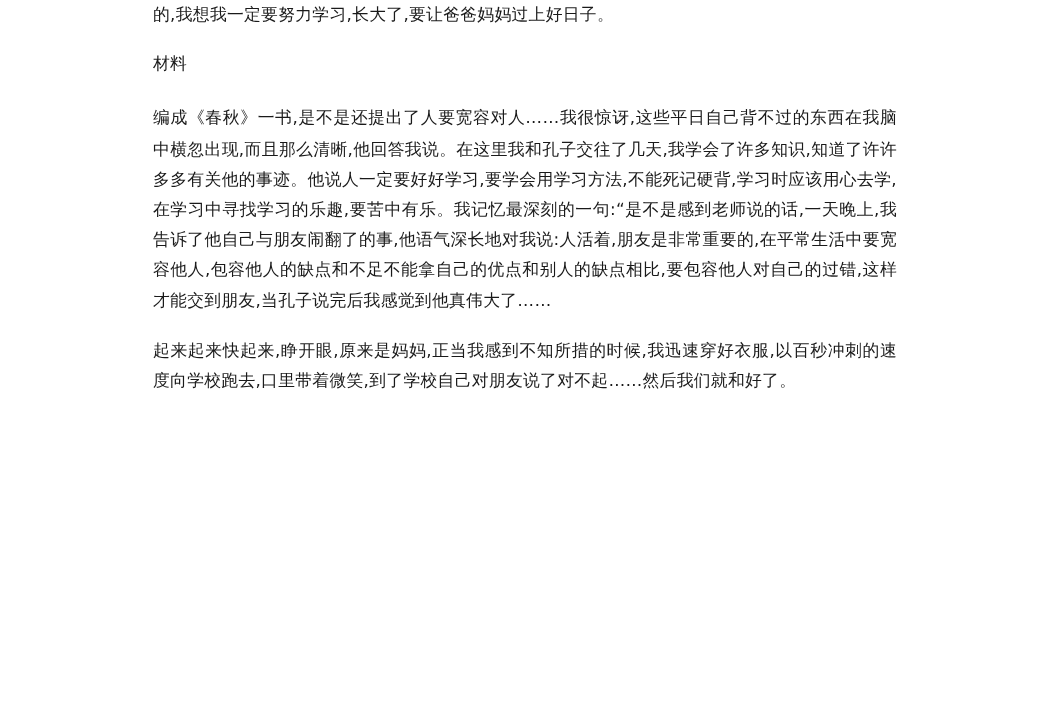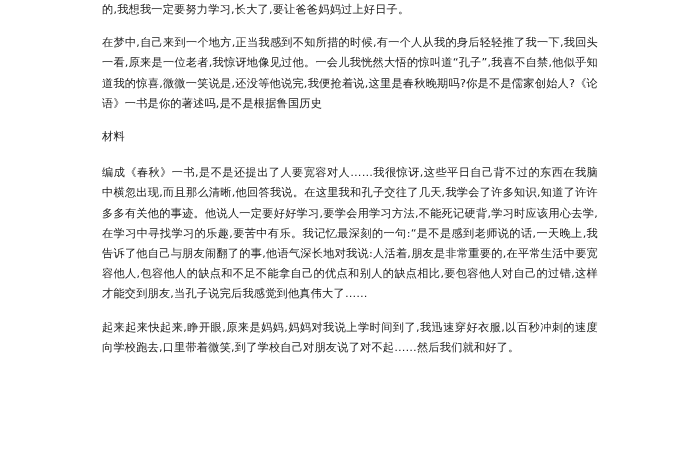--- a/index.html
+++ b/index.html
@@ -43,21 +43,20 @@
   }
 </style>
 </head>
 <body>
 
 <div class="page">
 
   <p class="para first clip-top">的,我想我一定要努力学习,长大了,要让爸爸妈妈过上好日子。</p>
 
 
-  <p class="para">在梦中,自己来到一个地方,正当我感到不知所措的时候,有一个人从我的身后轻轻推了我一下,我回头一看,原来是一位老者,我惊讶地像见过他。一会儿我恍然大悟的惊叫道“孔子”,我喜不自禁,他似乎知道我的惊喜,微微一笑说是,还没等他说完,我便抢着说,这里是春秋晚期吗?你是不是儒家创始人?《论语》一书是你的著述吗,是不是根据鲁国历史</p>
 
   <p class="para heading">材料</p>
 
   <p class="para">编成《春秋》一书,是不是还提出了人要宽容对人……我很惊讶,这些平日自己背不过的东西在我脑中横忽出现,而且那么清晰,他回答我说。在这里我和孔子交往了几天,我学会了许多知识,知道了许许多多有关他的事迹。他说人一定要好好学习,要学会用学习方法,不能死记硬背,学习时应该用心去学,在学习中寻找学习的乐趣,要苦中有乐。我记忆最深刻的一句:“是不是感到老师说的话,一天晚上,我告诉了他自己与朋友闹翻了的事,他语气深长地对我说:人活着,朋友是非常重要的,在平常生活中要宽容他人,包容他人的缺点和不足不能拿自己的优点和别人的缺点相比,要包容他人对自己的过错,这样才能交到朋友,当孔子说完后我感觉到他真伟大了……</p>
 
-  <p class="para">起来起来快起来,睁开眼,原来是妈妈,妈妈对我说上学时间到了,我迅速穿好衣服,以百秒冲刺的速度向学校跑去,口里带着微笑,到了学校自己对朋友说了对不起……然后我们就和好了。</p>
+  <p class="para">起来起来快起来,睁开眼,原来是妈妈,正当我感到不知所措的时候,我迅速穿好衣服,以百秒冲刺的速度向学校跑去,口里带着微笑,到了学校自己对朋友说了对不起……然后我们就和好了。</p>
 
 </div>
 
 </body></html>

